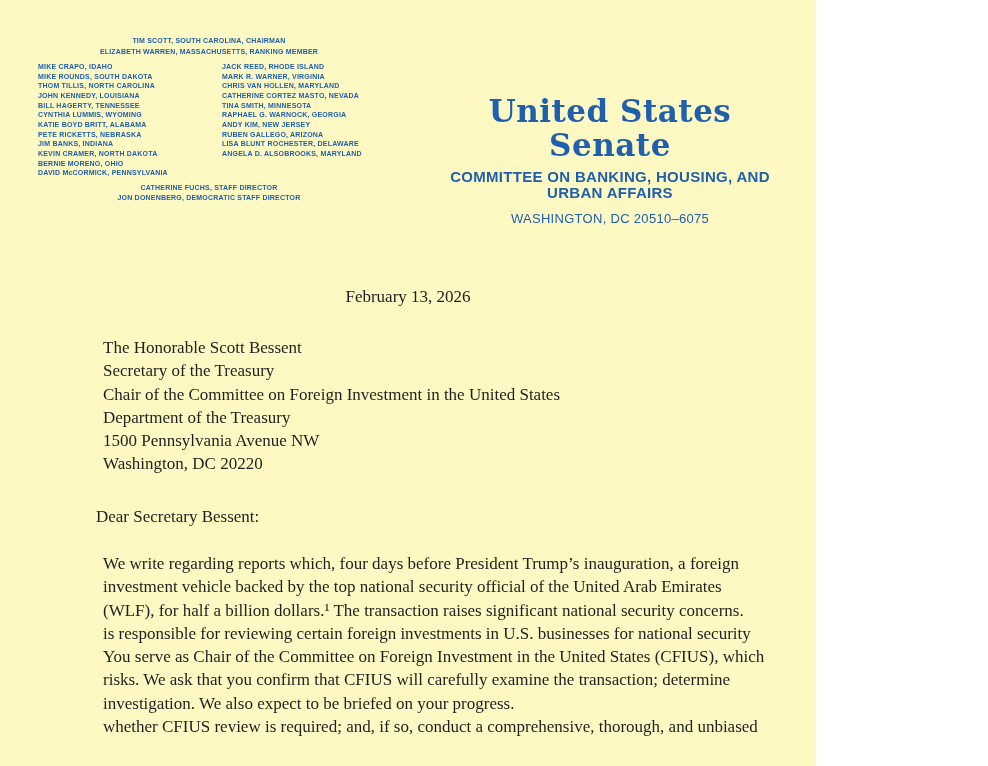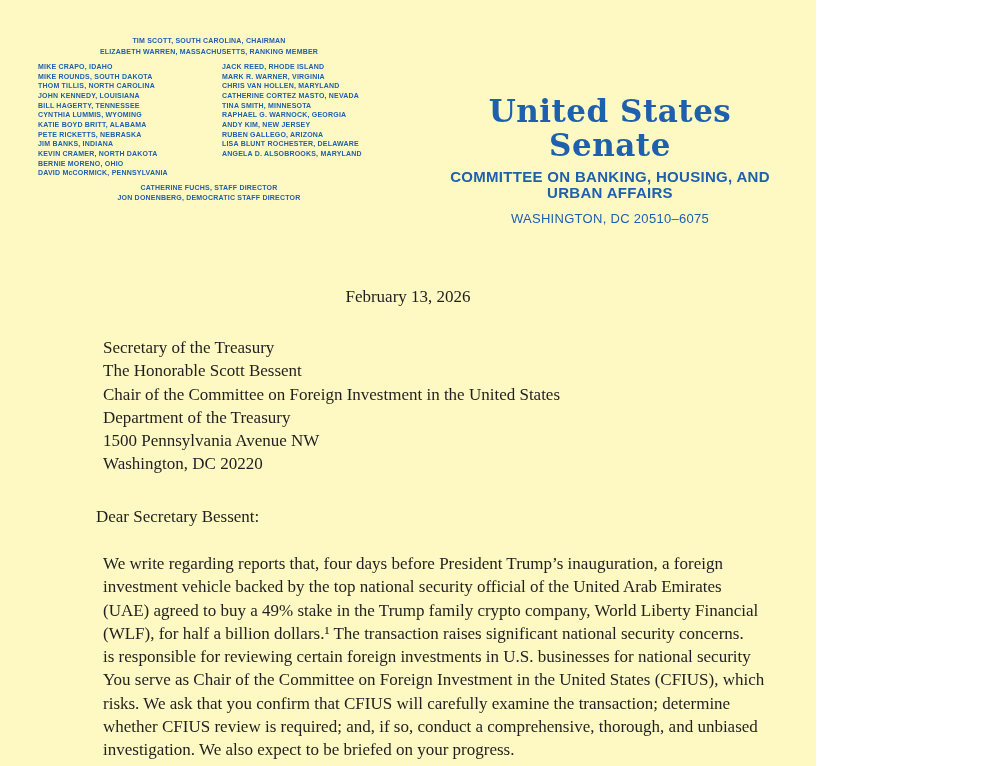--- a/index.html
+++ b/index.html
@@ -122,35 +122,34 @@
     <div class="lh-committee">
       <div>COMMITTEE ON BANKING, HOUSING, AND</div>
       <div>URBAN AFFAIRS</div>
     </div>
     <div class="lh-city">WASHINGTON, DC 20510–6075</div>
   </div>
 
   <div class="date-line">February 13, 2026</div>
 
   <div class="recipient">
+    <div class="line">The Honorable Scott Bessent</div>
     <div class="line">Secretary of the Treasury</div>
-    <div class="line">The Honorable Scott Bessent</div>
     <div class="line">Chair of the Committee on Foreign Investment in the United States</div>
     <div class="line">Department of the Treasury</div>
     <div class="line">1500 Pennsylvania Avenue NW</div>
     <div class="line">Washington, DC 20220</div>
   </div>
 
   <div class="salutation">Dear Secretary Bessent:</div>
 
   <div class="body-par">
-    <div class="line">We write regarding reports that, four days before President Trump’s inauguration, a foreign</div>
+    <div class="line">We write regarding reports which, four days before President Trump’s inauguration, a foreign</div>
     <div class="line">investment vehicle backed by the top national security official of the United Arab Emirates</div>
-    <div class="line">(UAE) agreed to buy a 49% stake in the Trump family crypto company, World Liberty Financial</div>
     <div class="line">(WLF), for half a billion dollars.¹ The transaction raises significant national security concerns.</div>
     <div class="line">is responsible for reviewing certain foreign investments in U.S. businesses for national security</div>
     <div class="line">You serve as Chair of the Committee on Foreign Investment in the United States (CFIUS), which</div>
     <div class="line">risks. We ask that you confirm that CFIUS will carefully examine the transaction; determine</div>
+    <div class="line">investigation. We also expect to be briefed on your progress.</div>
     <div class="line">whether CFIUS review is required; and, if so, conduct a comprehensive, thorough, and unbiased</div>
-    <div class="line">investigation. We also expect to be briefed on your progress.</div>
   </div>
 
 </div>
 
 </body></html>

